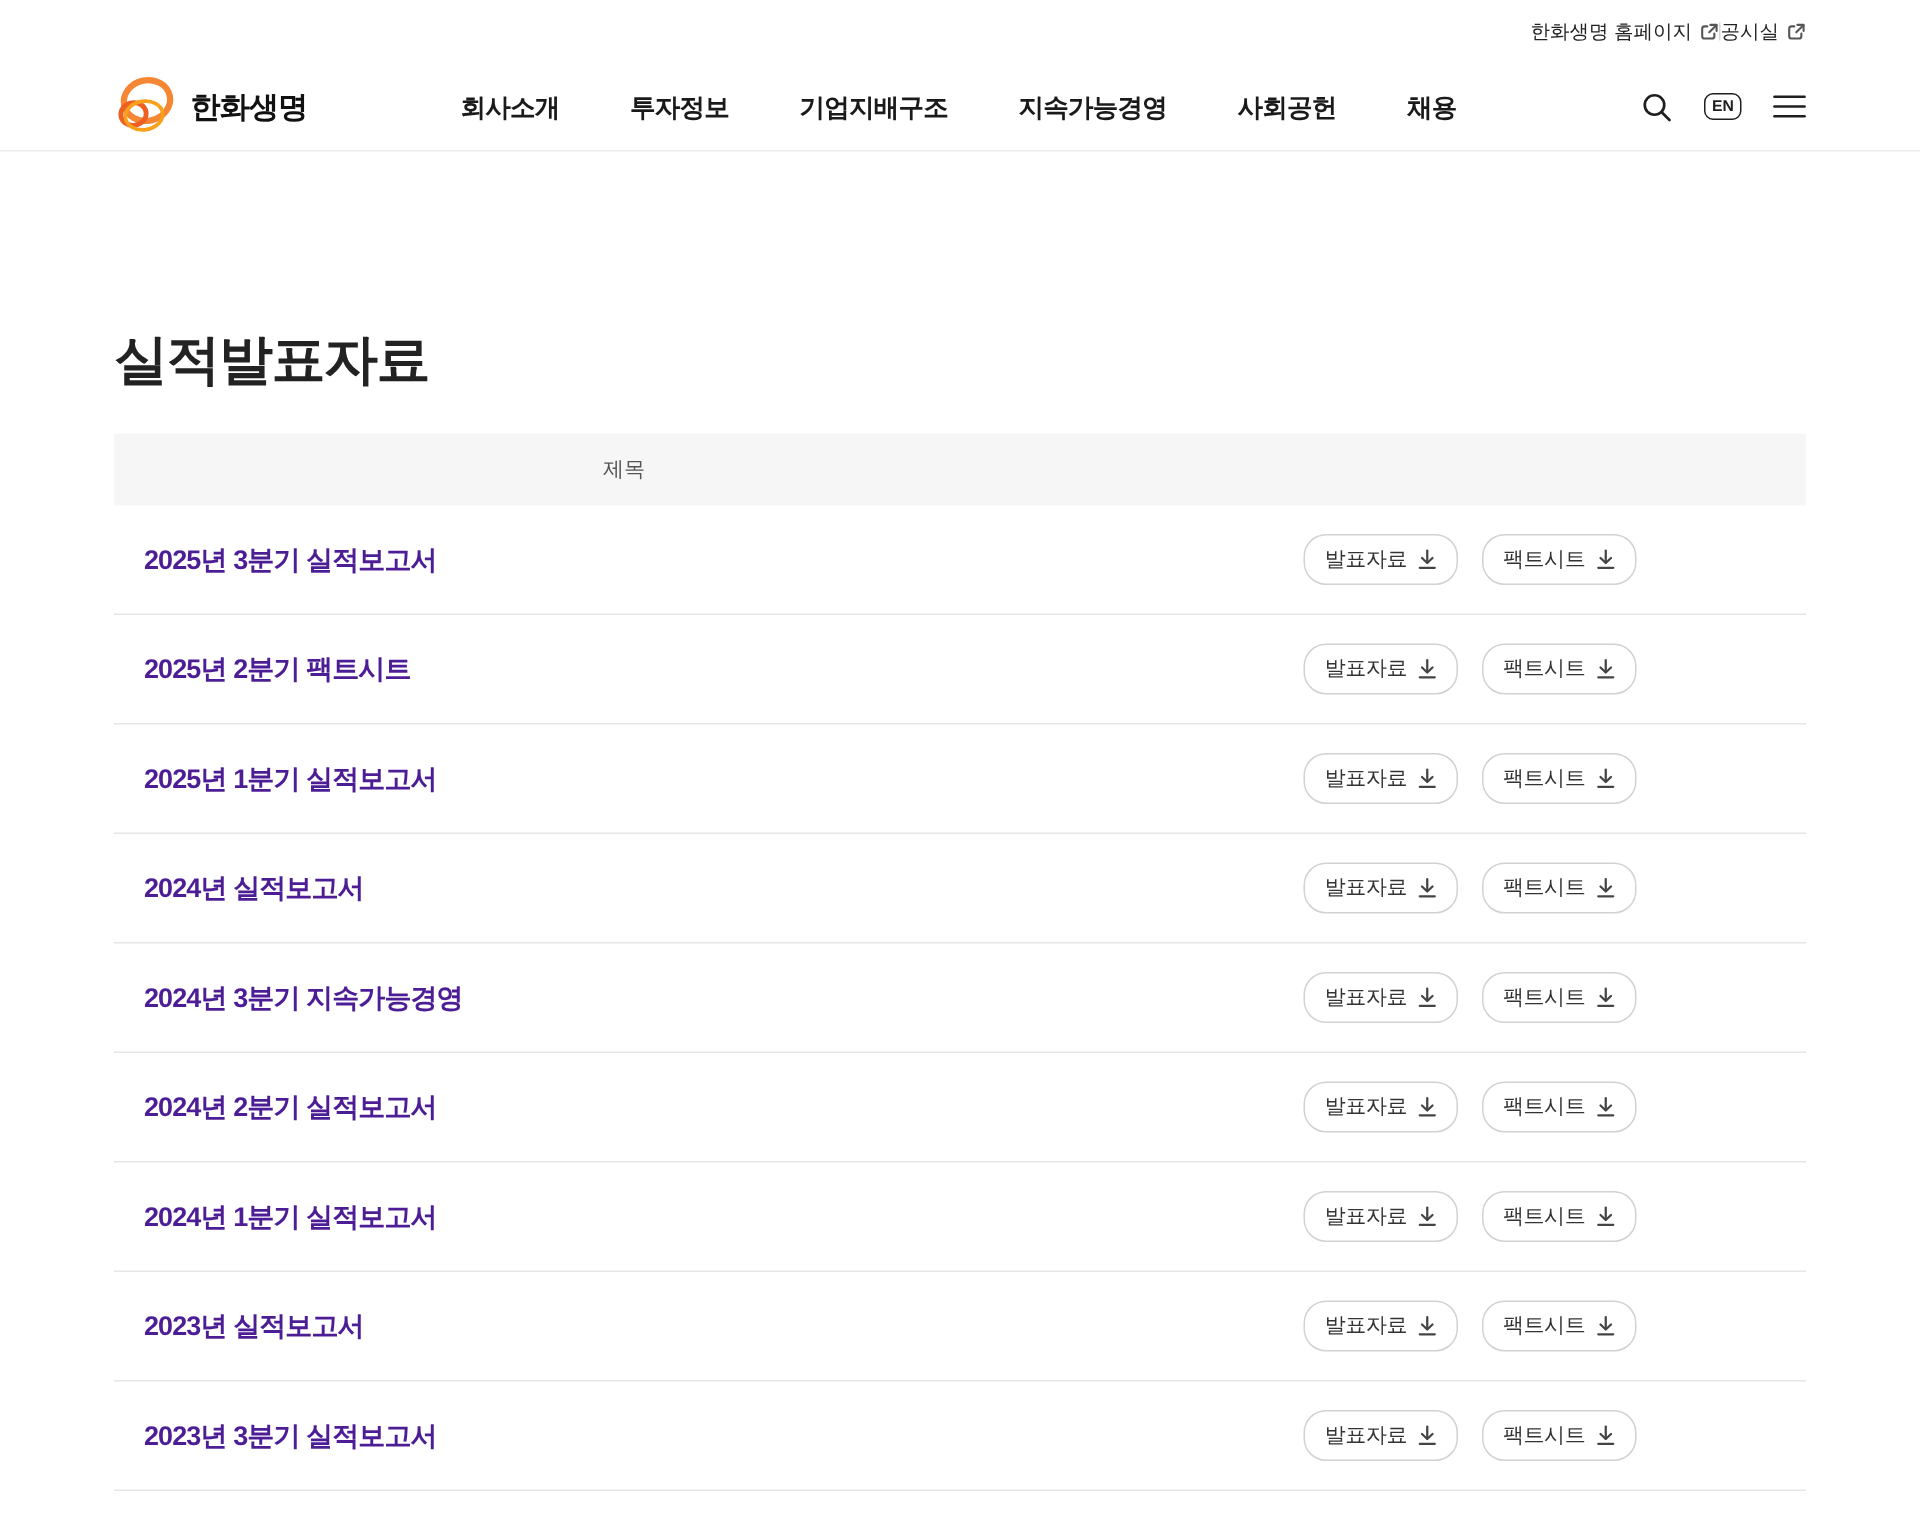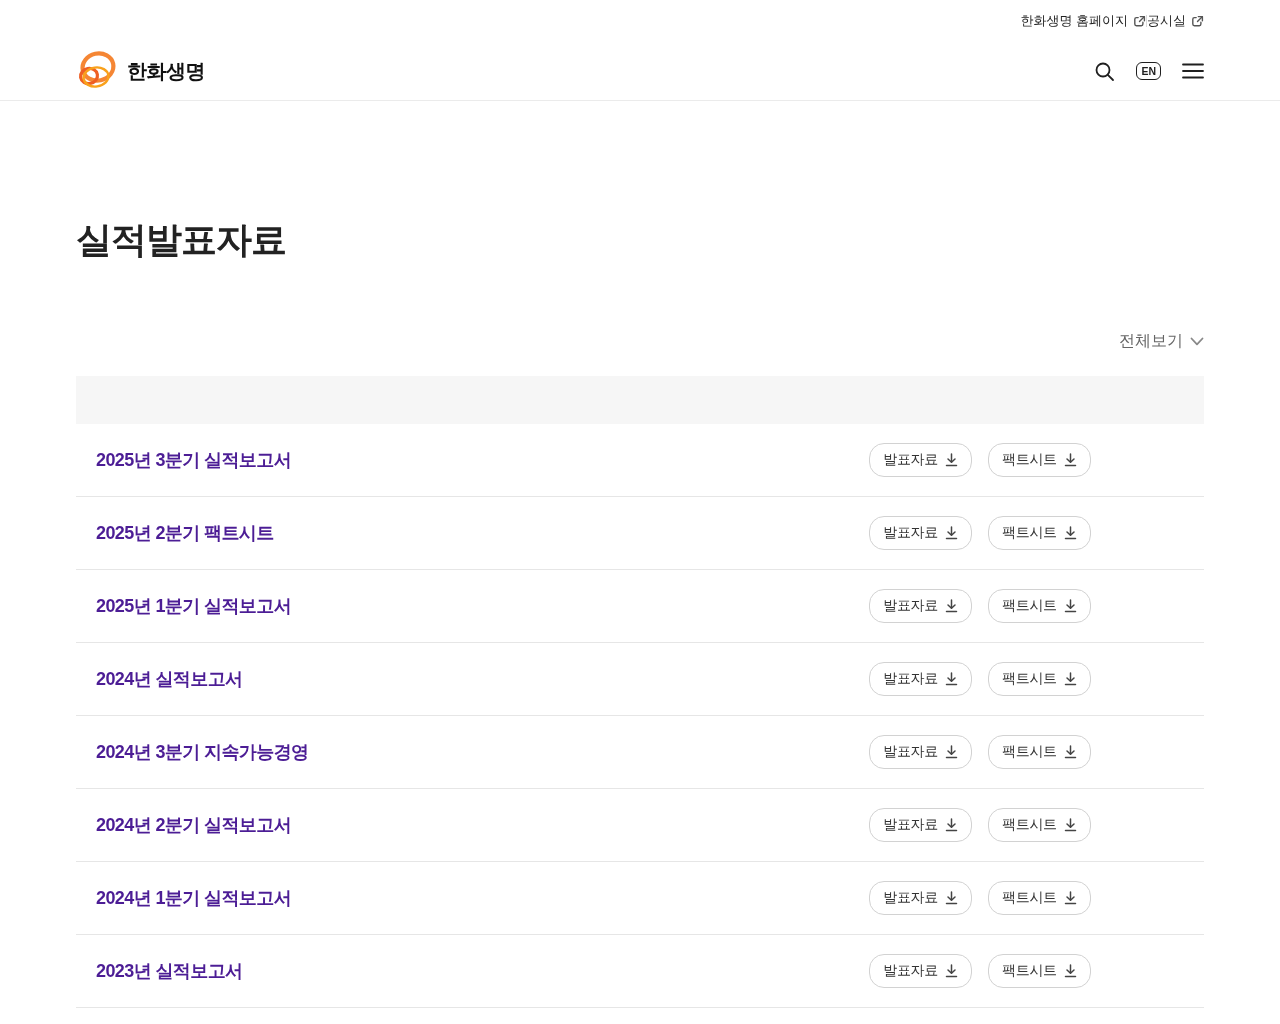--- a/index.html
+++ b/index.html
@@ -81,20 +81,28 @@
 <div class="header">
   <div class="container">
     <div class="logo">
       <svg width="42" height="44" viewBox="0 0 42 44">
         <ellipse cx="22" cy="18" rx="15.5" ry="13.5" fill="none" stroke="#f58634" stroke-width="4.2" transform="rotate(-12 22 18)"></ellipse>
         <ellipse cx="13" cy="27" rx="8.5" ry="7.5" fill="none" stroke="#ee5f24" stroke-width="3.2" transform="rotate(-10 13 27)"></ellipse>
         <ellipse cx="20" cy="28" rx="12.5" ry="9.5" fill="none" stroke="#f9a11b" stroke-width="2.4" transform="rotate(-8 20 28)"></ellipse>
       </svg>
       <span class="logo-text">한화생명</span>
     </div>
+    <nav class="nav">
+      <span class="nav-item">회사소개</span>
+      <span class="nav-item">투자정보</span>
+      <span class="nav-item">기업지배구조</span>
+      <span class="nav-item">지속가능경영</span>
+      <span class="nav-item">사회공헌</span>
+      <span class="nav-item">채용</span>
+    </nav>
     <div class="header-icons">
       <button class="icon-btn">
         <svg class="search-svg" viewBox="0 0 21 21">
           <circle cx="9" cy="9" r="6.5"></circle>
           <path d="M13.8 13.8 19 19"></path>
         </svg>
       </button>
       <button class="icon-btn">
         <span class="lang-badge">EN</span>
       </button>
@@ -105,31 +113,24 @@
             <path d="M1 14.5h20"></path>
         </svg>
       </button>
     </div>
   </div>
 </div>
 
 <div class="container">
   <h1 class="page-title">실적발표자료</h1>
 
-  <div class="filter-row">
-    <span class="filter">
-      <span>전체보기</span>
-      <svg class="chev-svg" viewBox="0 0 14 9">
-        <path d="M1.5 1.5 7 7.3 12.5 1.5"></path>
-      </svg>
-    </span>
-  </div>
 
   <div class="table">
     <div class="thead">
+      <div class="th col-title">제목</div>
     </div>
     <div id="table-body">
   <div class="row">
     <div class="cell-title">
       <span class="row-title">2025년 3분기 실적보고서</span>
     </div>
     <div class="cell-attach">
       <button class="dl-btn">
         <span>발표자료</span>
         <svg class="dl-icon" viewBox="0 0 13 14">

